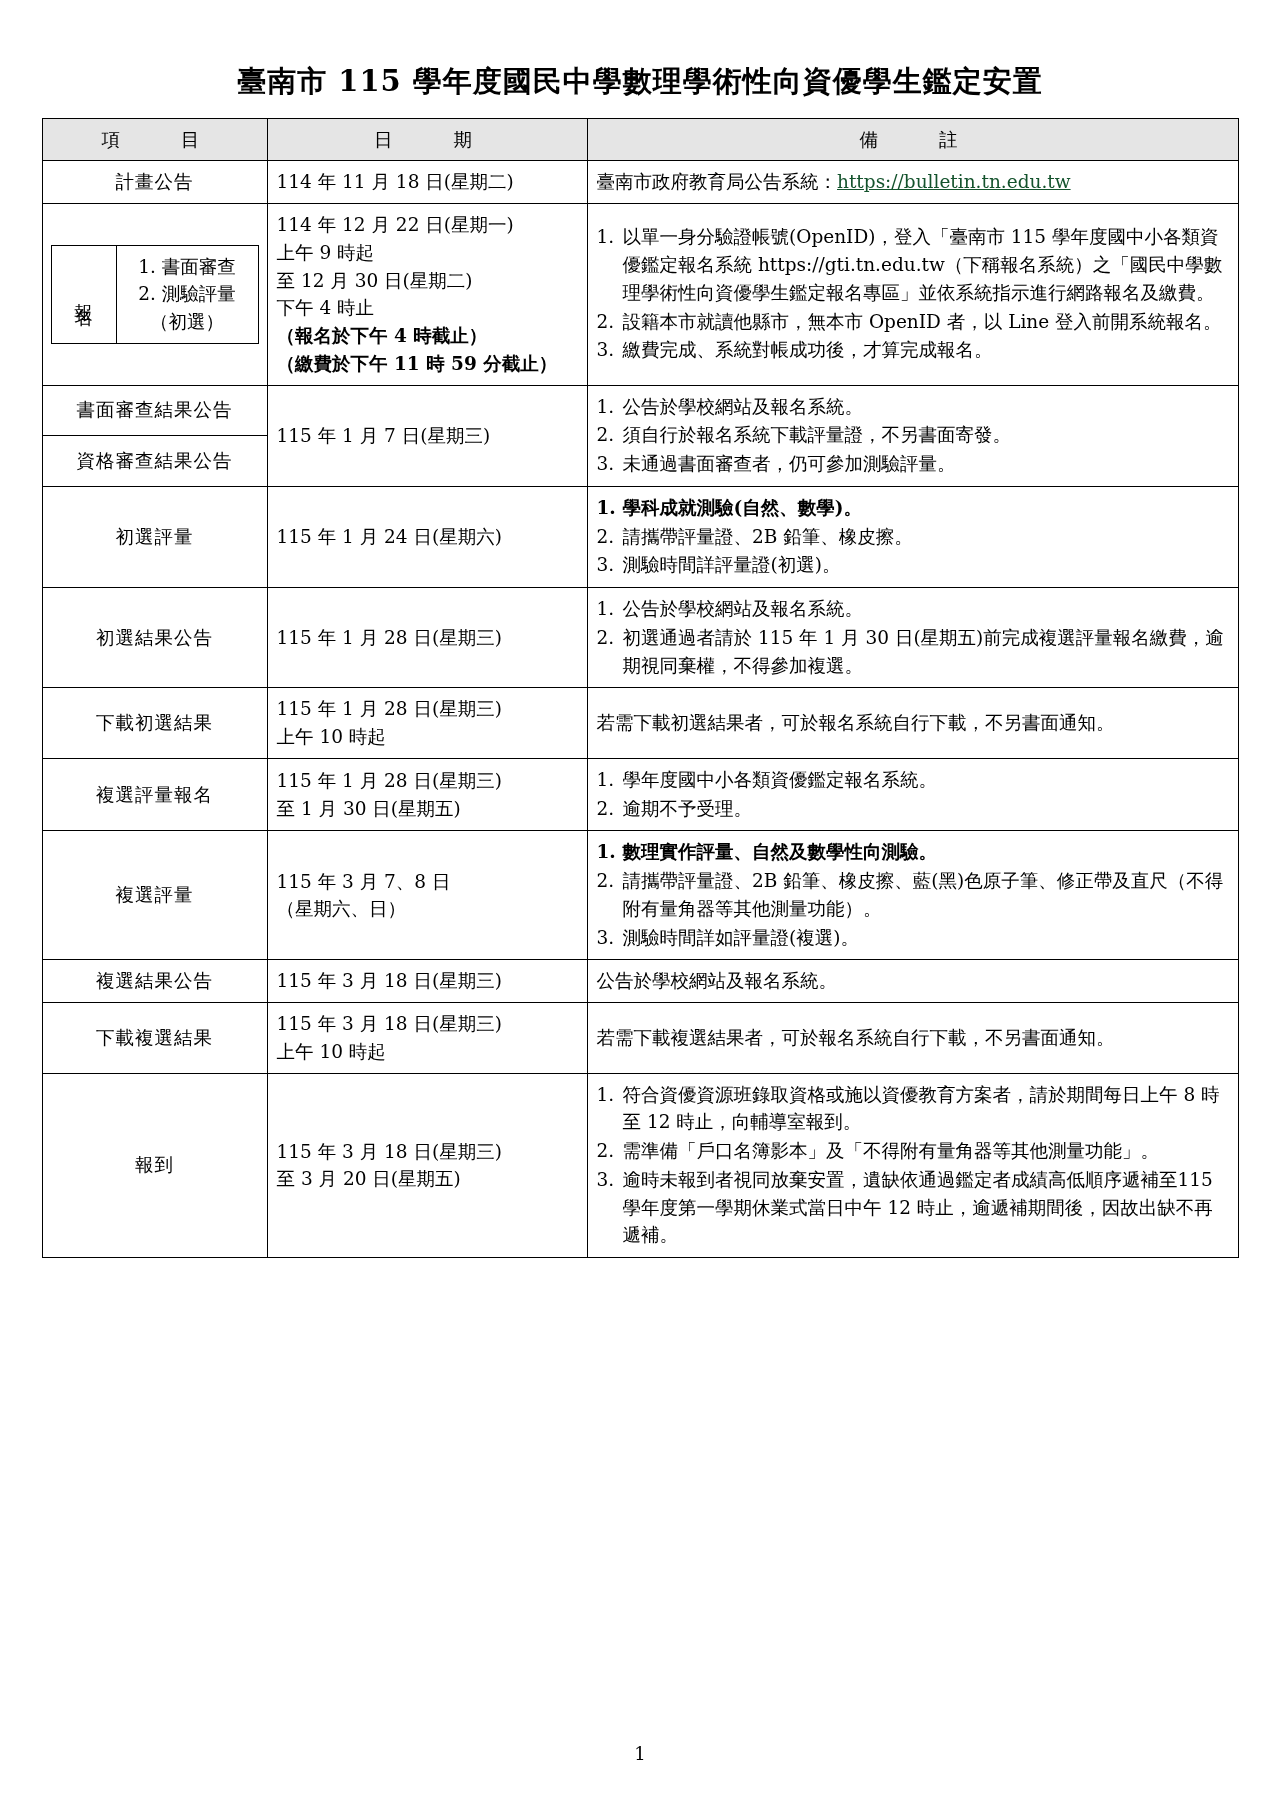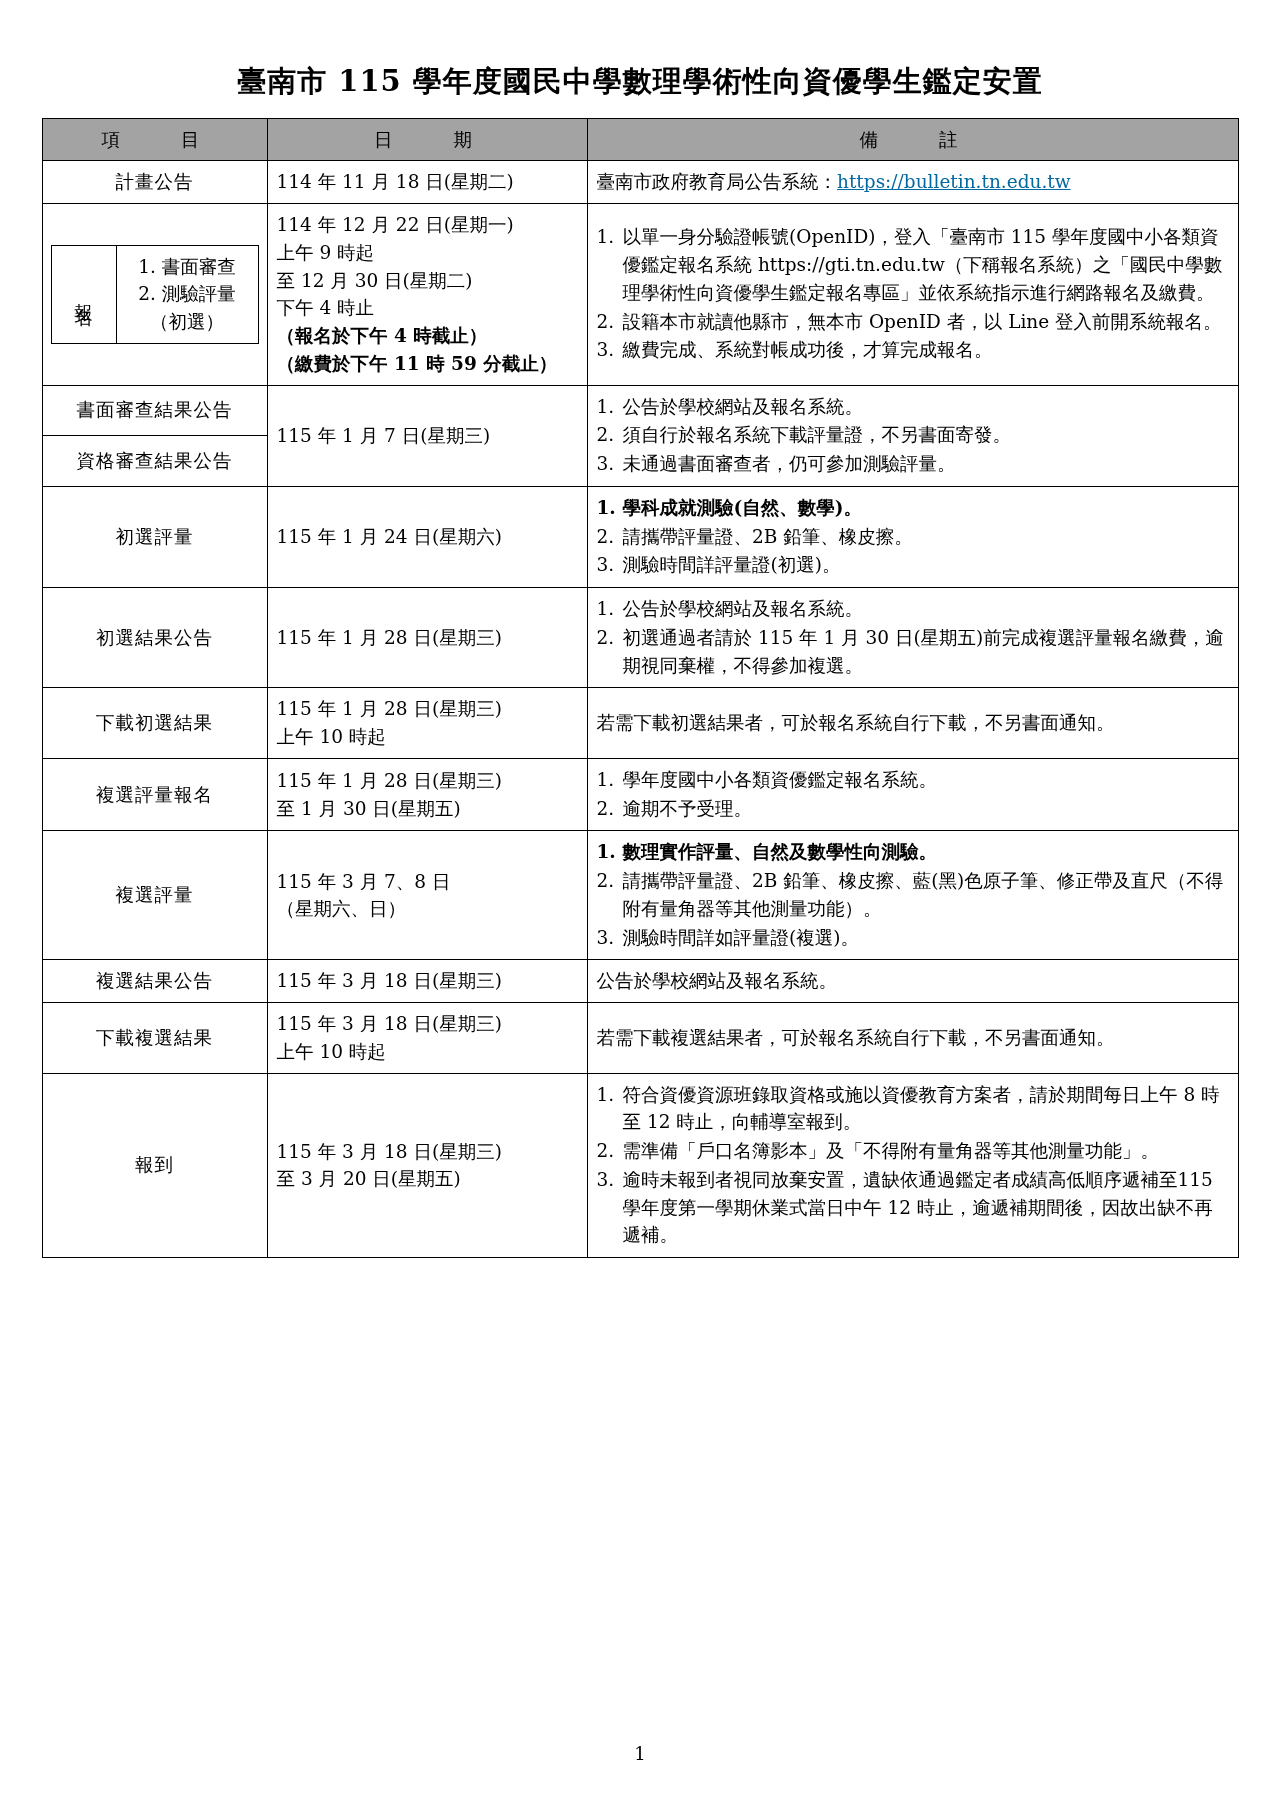--- a/index.html
+++ b/index.html
@@ -38,21 +38,21 @@
     table-layout: fixed;
   }
   table.schedule td, table.schedule th {
     border: 1.3px solid #000;
     vertical-align: middle;
     padding: 7px 9px;
     font-size: 18.5px;
     line-height: 1.5;
   }
   thead th {
-    background: #a3a3a3;
+    background: #e5e5e5;
     font-weight: normal;
     text-align: center;
     font-size: 19.5px;
     letter-spacing: 8px;
     padding: 10px 0;
   }
   col.c-item { width: 225px; }
   col.c-date { width: 320px; }
   col.c-note { width: 651px; }
 
@@ -78,21 +78,21 @@
     padding-left: 26px;
     margin: 0 0 1px 0;
   }
   .ol > li .num {
     position: absolute;
     left: 0;
     top: 0;
   }
   .bold { font-weight: bold; }
   a.link {
-    color: #0369a1;
+    color: #14532d;
     text-decoration: underline;
   }
   
   .vert-label {
     width: 44px;
     text-align: center;
     padding: 0 2px;
     letter-spacing: 1px;
   }
   .vert-label .v {

